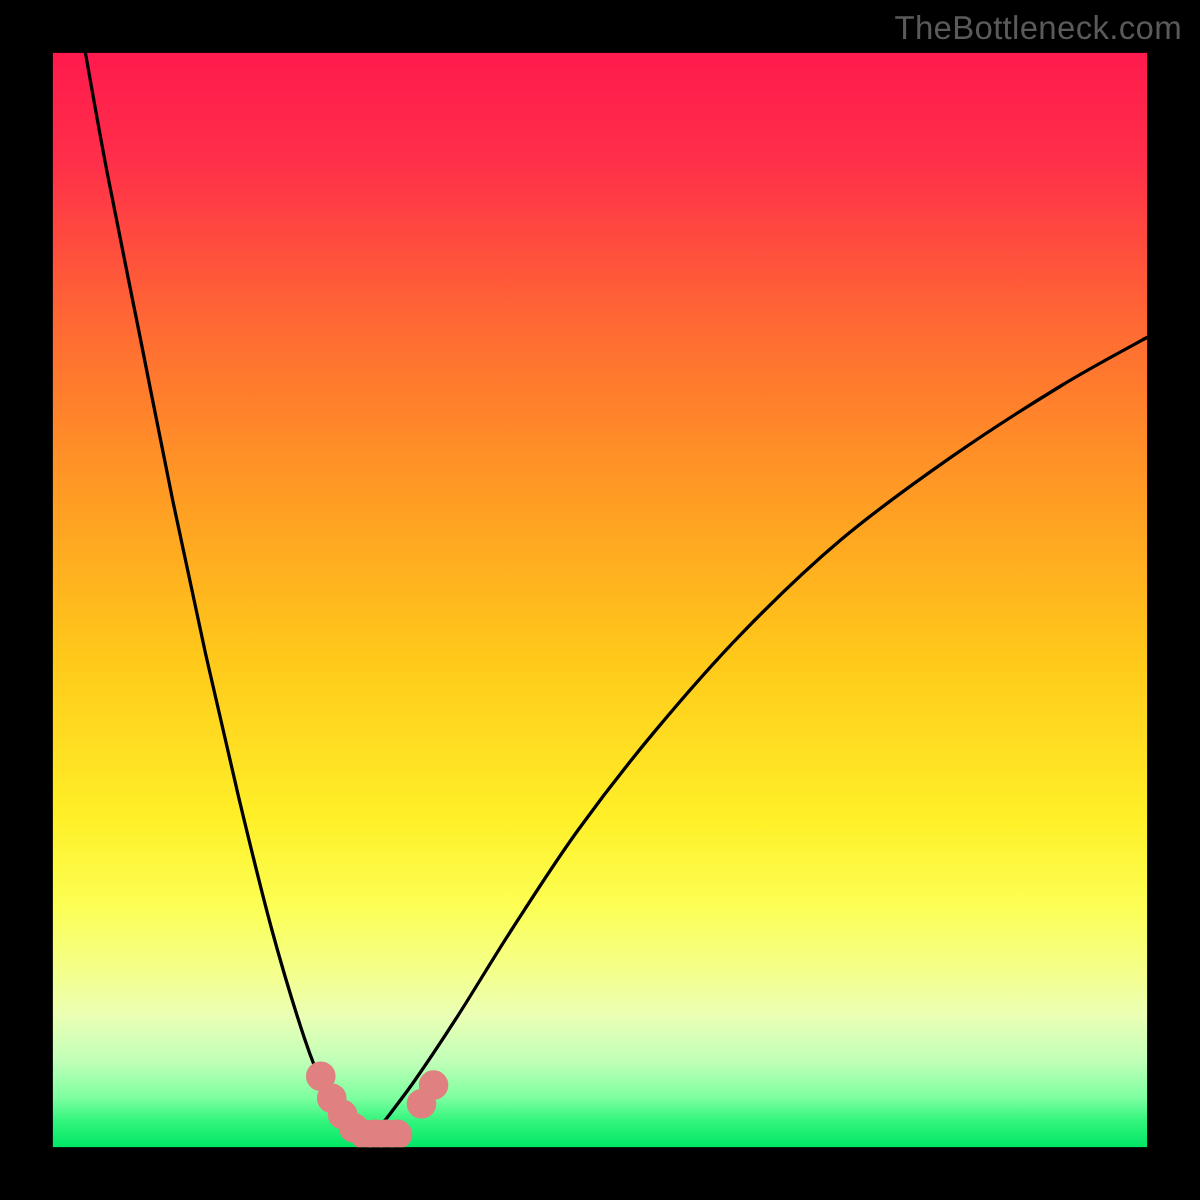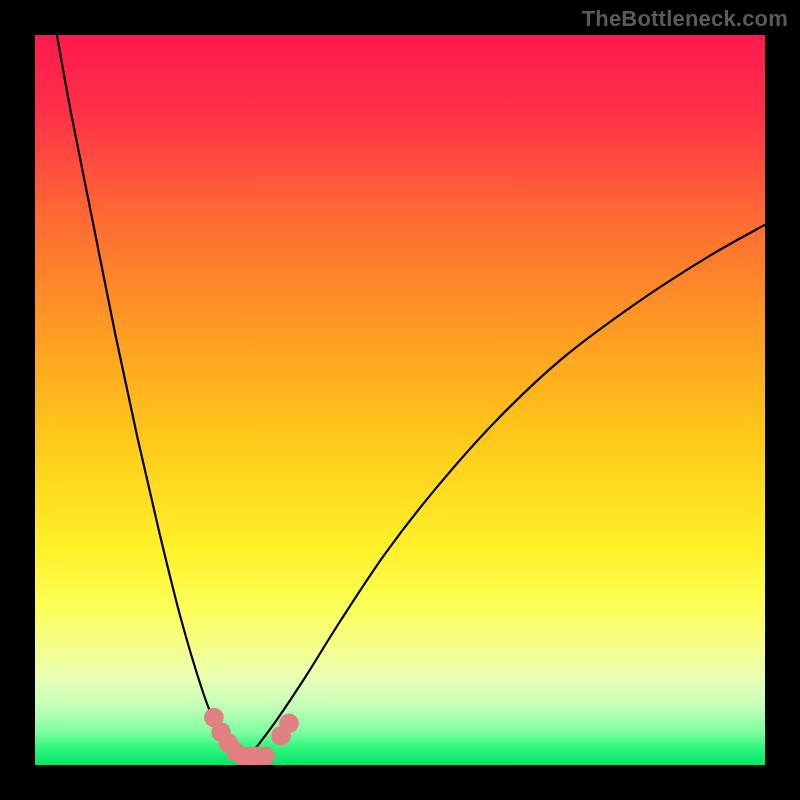--- a/index.html
+++ b/index.html
@@ -40,21 +40,21 @@
     top: 0;
     width: 100%;
     height: 100%;
   }
   .watermark {
     position: absolute;
     top: 6px;
     right: 12px;
     color: #5a5a5a;
     font-size: 22px;
-    font-weight: 700;
+    font-weight: 400;
     letter-spacing: 0.2px;
   }
 </style>
 </head>
 <body>
 
 <div class="frame">
   <div class="plot-area">
     <svg class="gradient" viewBox="0 0 100 100" preserveAspectRatio="none">
       <defs>

